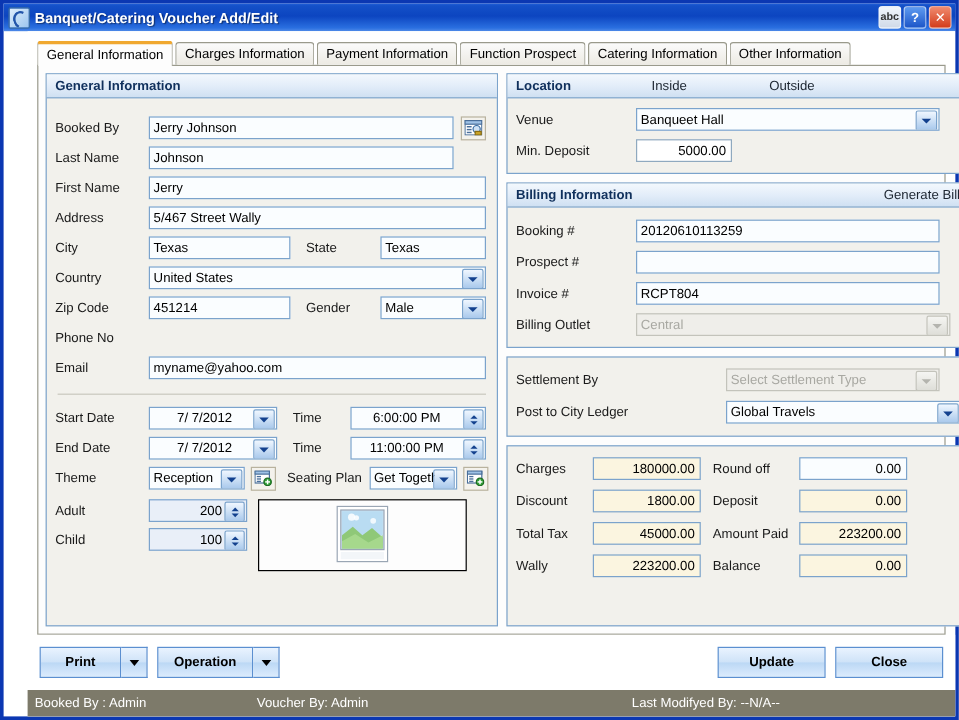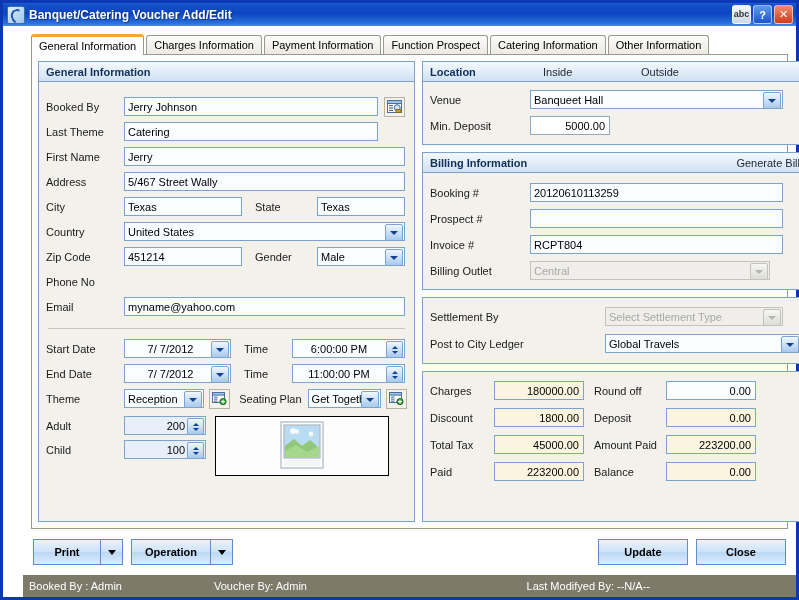--- a/index.html
+++ b/index.html
@@ -329,22 +329,22 @@
                   <rect x="2" y="5" width="4" height="1.2" fill="#4a6f9a"></rect>
                   <rect x="2" y="7.4" width="4" height="1.2" fill="#4a6f9a"></rect>
                   <rect x="2" y="9.8" width="4" height="1.2" fill="#4a6f9a"></rect>
                   <circle cx="10.2" cy="7.6" r="3" fill="#cfe2f5" stroke="#3a6ea5"></circle>
                   <rect x="9" y="9.5" width="5" height="3" fill="#c9a227" stroke="#8a6d12"></rect>
                 </svg>
               </div>
             </div>
 
             <div class="row">
-              <div class="lbl w78">Last Theme</div>
-              <div class="tbx" style="width:254px;">Catering</div>
+              <div class="lbl w78">Last Name</div>
+              <div class="tbx" style="width:254px;">Johnson</div>
             </div>
 
             <div class="row">
               <div class="lbl w78">First Name</div>
               <div class="tbx" style="width:281px;">Jerry</div>
             </div>
 
             <div class="row">
               <div class="lbl w78">Address</div>
               <div class="tbx" style="width:281px;">5/467 Street Wally</div>
@@ -534,21 +534,21 @@
             <div class="row">
               <div class="lbl w100">Prospect #</div>
               <div class="tbx" style="width:253px;"></div>
             </div>
             <div class="row">
               <div class="lbl w100">Invoice #</div>
               <div class="tbx" style="width:253px;">RCPT804</div>
             </div>
             <div class="row">
               <div class="lbl w100">Billing Outlet</div>
-              <div class="cbo disabled" style="width:240px;">
+              <div class="cbo disabled" style="width:262px;">
                 <span>Central</span>
                 <span class="arrow"></span>
               </div>
             </div>
           </div>
         </div>
 
         <div class="group">
           <div class="gb" style="gap:6px;padding-top:8px;padding-bottom:9px;">
             <div class="row">
@@ -582,21 +582,21 @@
               <div class="lbl" style="width:82px;padding-left:10px;box-sizing:border-box;">Deposit</div>
               <div class="tbx num money" style="width:90px;">0.00</div>
             </div>
             <div class="row">
               <div class="lbl" style="width:64px;">Total Tax</div>
               <div class="tbx num money" style="width:90px;">45000.00</div>
               <div class="lbl" style="width:82px;padding-left:10px;box-sizing:border-box;">Amount Paid</div>
               <div class="tbx num money" style="width:90px;">223200.00</div>
             </div>
             <div class="row">
-              <div class="lbl" style="width:64px;">Paid</div>
+              <div class="lbl" style="width:64px;">Wally</div>
               <div class="tbx num money" style="width:90px;">223200.00</div>
               <div class="lbl" style="width:82px;padding-left:10px;box-sizing:border-box;">Balance</div>
               <div class="tbx num money" style="width:90px;">0.00</div>
             </div>
           </div>
         </div>
 
       </div>
     </div>
 

